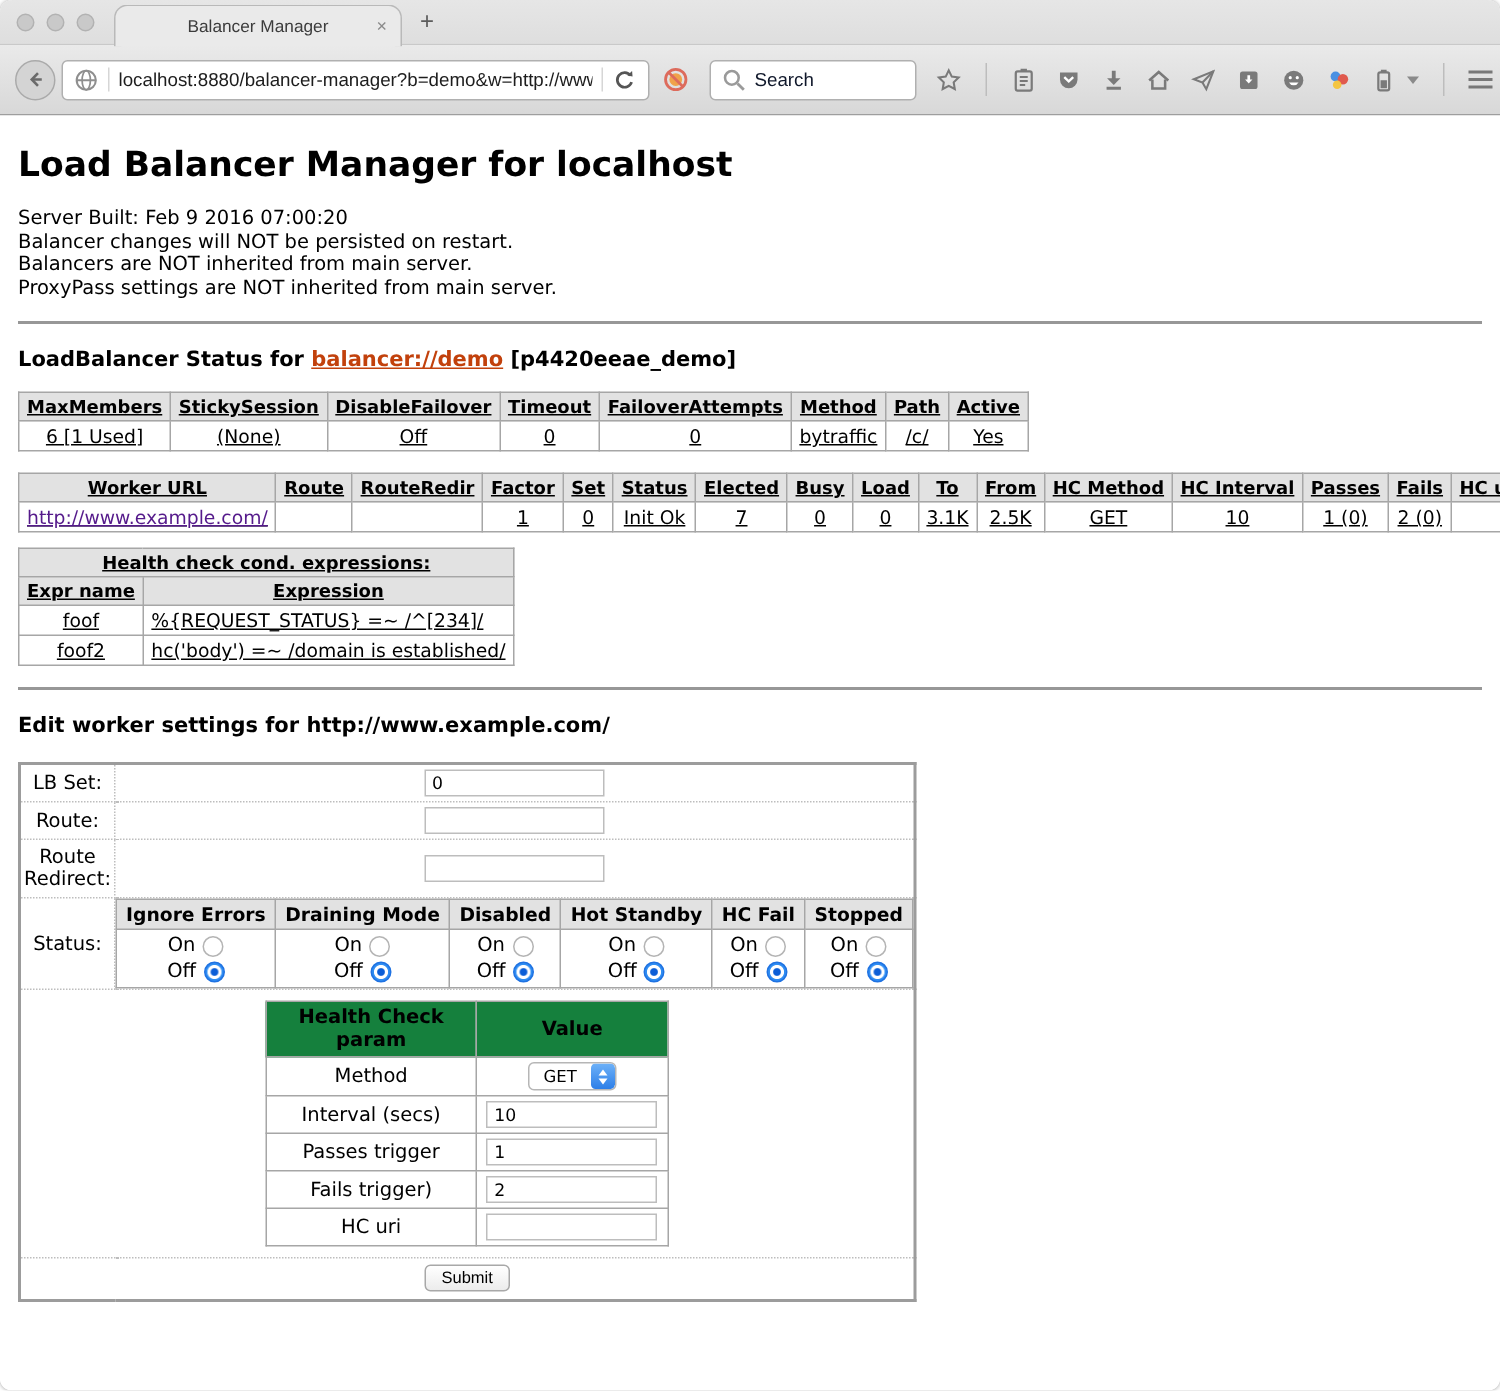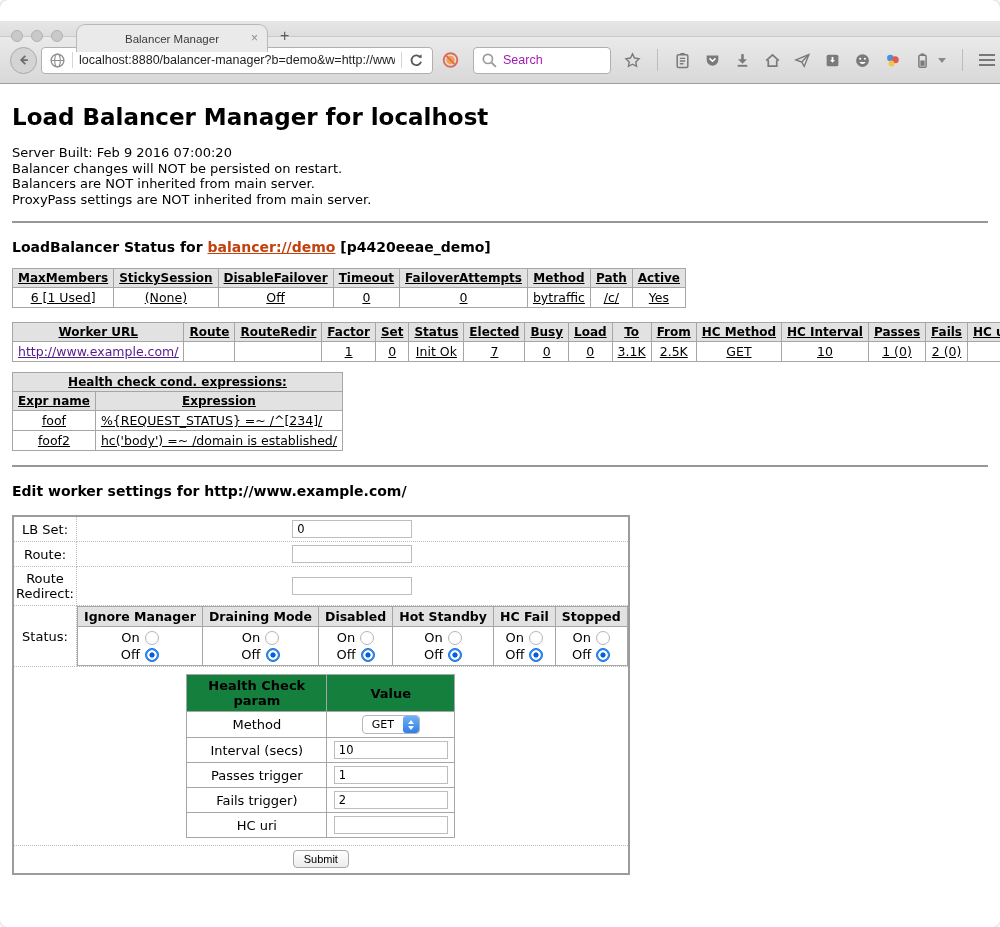--- a/index.html
+++ b/index.html
@@ -2,22 +2,22 @@
 <html><head>
 <meta charset="utf-8">
 <style>
   * { box-sizing: border-box; }
   html,body { margin:0; padding:0; background:#ffffff; }
   body { font-family:"Liberation Sans", sans-serif; }
   .window{ width:1000px; height:927px; border-radius:8px; overflow:hidden;
     box-shadow:0 0 3px rgba(0,0,0,.35); background:#fff; position:relative; }
 
   
-  .tabbar{ height:16px; background:linear-gradient(#e6e6e6,#dedede); position:relative;
-    border-bottom:1px solid #c9c9c9;margin-top:21px; }
+  .tabbar{ height:30px; background:linear-gradient(#e6e6e6,#dedede); position:relative;
+    border-bottom:1px solid #c9c9c9; }
   .lights{ position:absolute; left:11px; top:9px; display:flex; gap:8px; }
   .light{ width:12px; height:12px; border-radius:50%; background:#c9c9c9; border:1px solid #b2b2b2; }
   .tab{ position:absolute; left:76px; top:3px; width:192px; height:28px;
     background:#eaeaea; border:1px solid #b9b9b9; border-bottom:none;
     border-radius:9px 9px 0 0; display:flex; align-items:center; justify-content:center; }
   .tab-title{ font-size:11.5px; color:#3c3c3c; }
   .tab-close{ position:absolute; right:9px; top:6px; font-size:12px; color:#8b8b8b; line-height:14px; cursor:default;}
   .newtab{ position:absolute; left:280px; top:7px; font-size:16px; color:#5c5c5c; line-height:16px;}
 
   
@@ -25,21 +25,21 @@
     border-bottom:1px solid #9e9e9e; display:flex; align-items:center; padding:0 10px; }
   .backbtn{ width:27px; height:27px; border-radius:50%; background:#d4d4d4;
     border:1px solid #aaa; display:flex; align-items:center; justify-content:center; flex:none; }
   .urlbar{ width:392px; height:27px; background:#fff; border:1px solid #b0b0b0; border-radius:4px;
     margin-left:4px; display:flex; align-items:center; padding:0 7px; gap:6px; flex:none; }
   .url-text{ font-size:12.5px; color:#1d1d1d; white-space:nowrap; overflow:hidden; flex:1; }
   .vsep{ width:1px; height:16px; background:#d6d6d6; flex:none; }
   .tbsep{ width:1px; height:22px; background:#bdbdbd; flex:none; margin:0 3px;}
   .searchbar{ width:138px; height:27px; background:#fff; border:1px solid #b0b0b0; border-radius:4px;
     margin-left:14px; display:flex; align-items:center; padding:0 7px; gap:5px; flex:none; }
-  .search-ph{ font-size:12.5px; color:#a21caf; }
+  .search-ph{ font-size:12.5px; color:#0f172a; }
   .iconrow{ display:flex; align-items:center; gap:13px; margin-left:13px; }
   .ticon{ width:17px; height:17px; display:flex; align-items:center; justify-content:center; flex:none;}
   .caret{ width:0; height:0; border-left:4px solid transparent; border-right:4px solid transparent;
     border-top:5px solid #8a8a8a; margin-left:-6px;}
   .menu-icon{ width:16px; height:12px; border-top:2px solid #787878; border-bottom:2px solid #787878;
     position:relative;}
   .menu-icon::after{ content:""; position:absolute; left:0; right:0; top:3px; height:2px; background:#787878;}
 
   
   .content{ padding:0 12px; background:#fff; height:849px; overflow:hidden;
@@ -330,21 +330,21 @@
       <tr>
         <td class="flabel">Route Redirect:</td>
         <td class="fval"><input class="ti" type="text" value="" style=""></td>
       </tr>
       <tr>
         <td class="flabel">Status:</td>
         <td class="nested">
           <table class="stable">
             <tbody>
                   <tr>
-              <th>Ignore Manager</th>
+              <th>Ignore Errors</th>
               <th>Draining Mode</th>
               <th>Disabled</th>
               <th>Hot Standby</th>
               <th>HC Fail</th>
               <th>Stopped</th>
             </tr>
             <tr>
               <td>
                 <div class="rrow">
                         <span>On</span>

